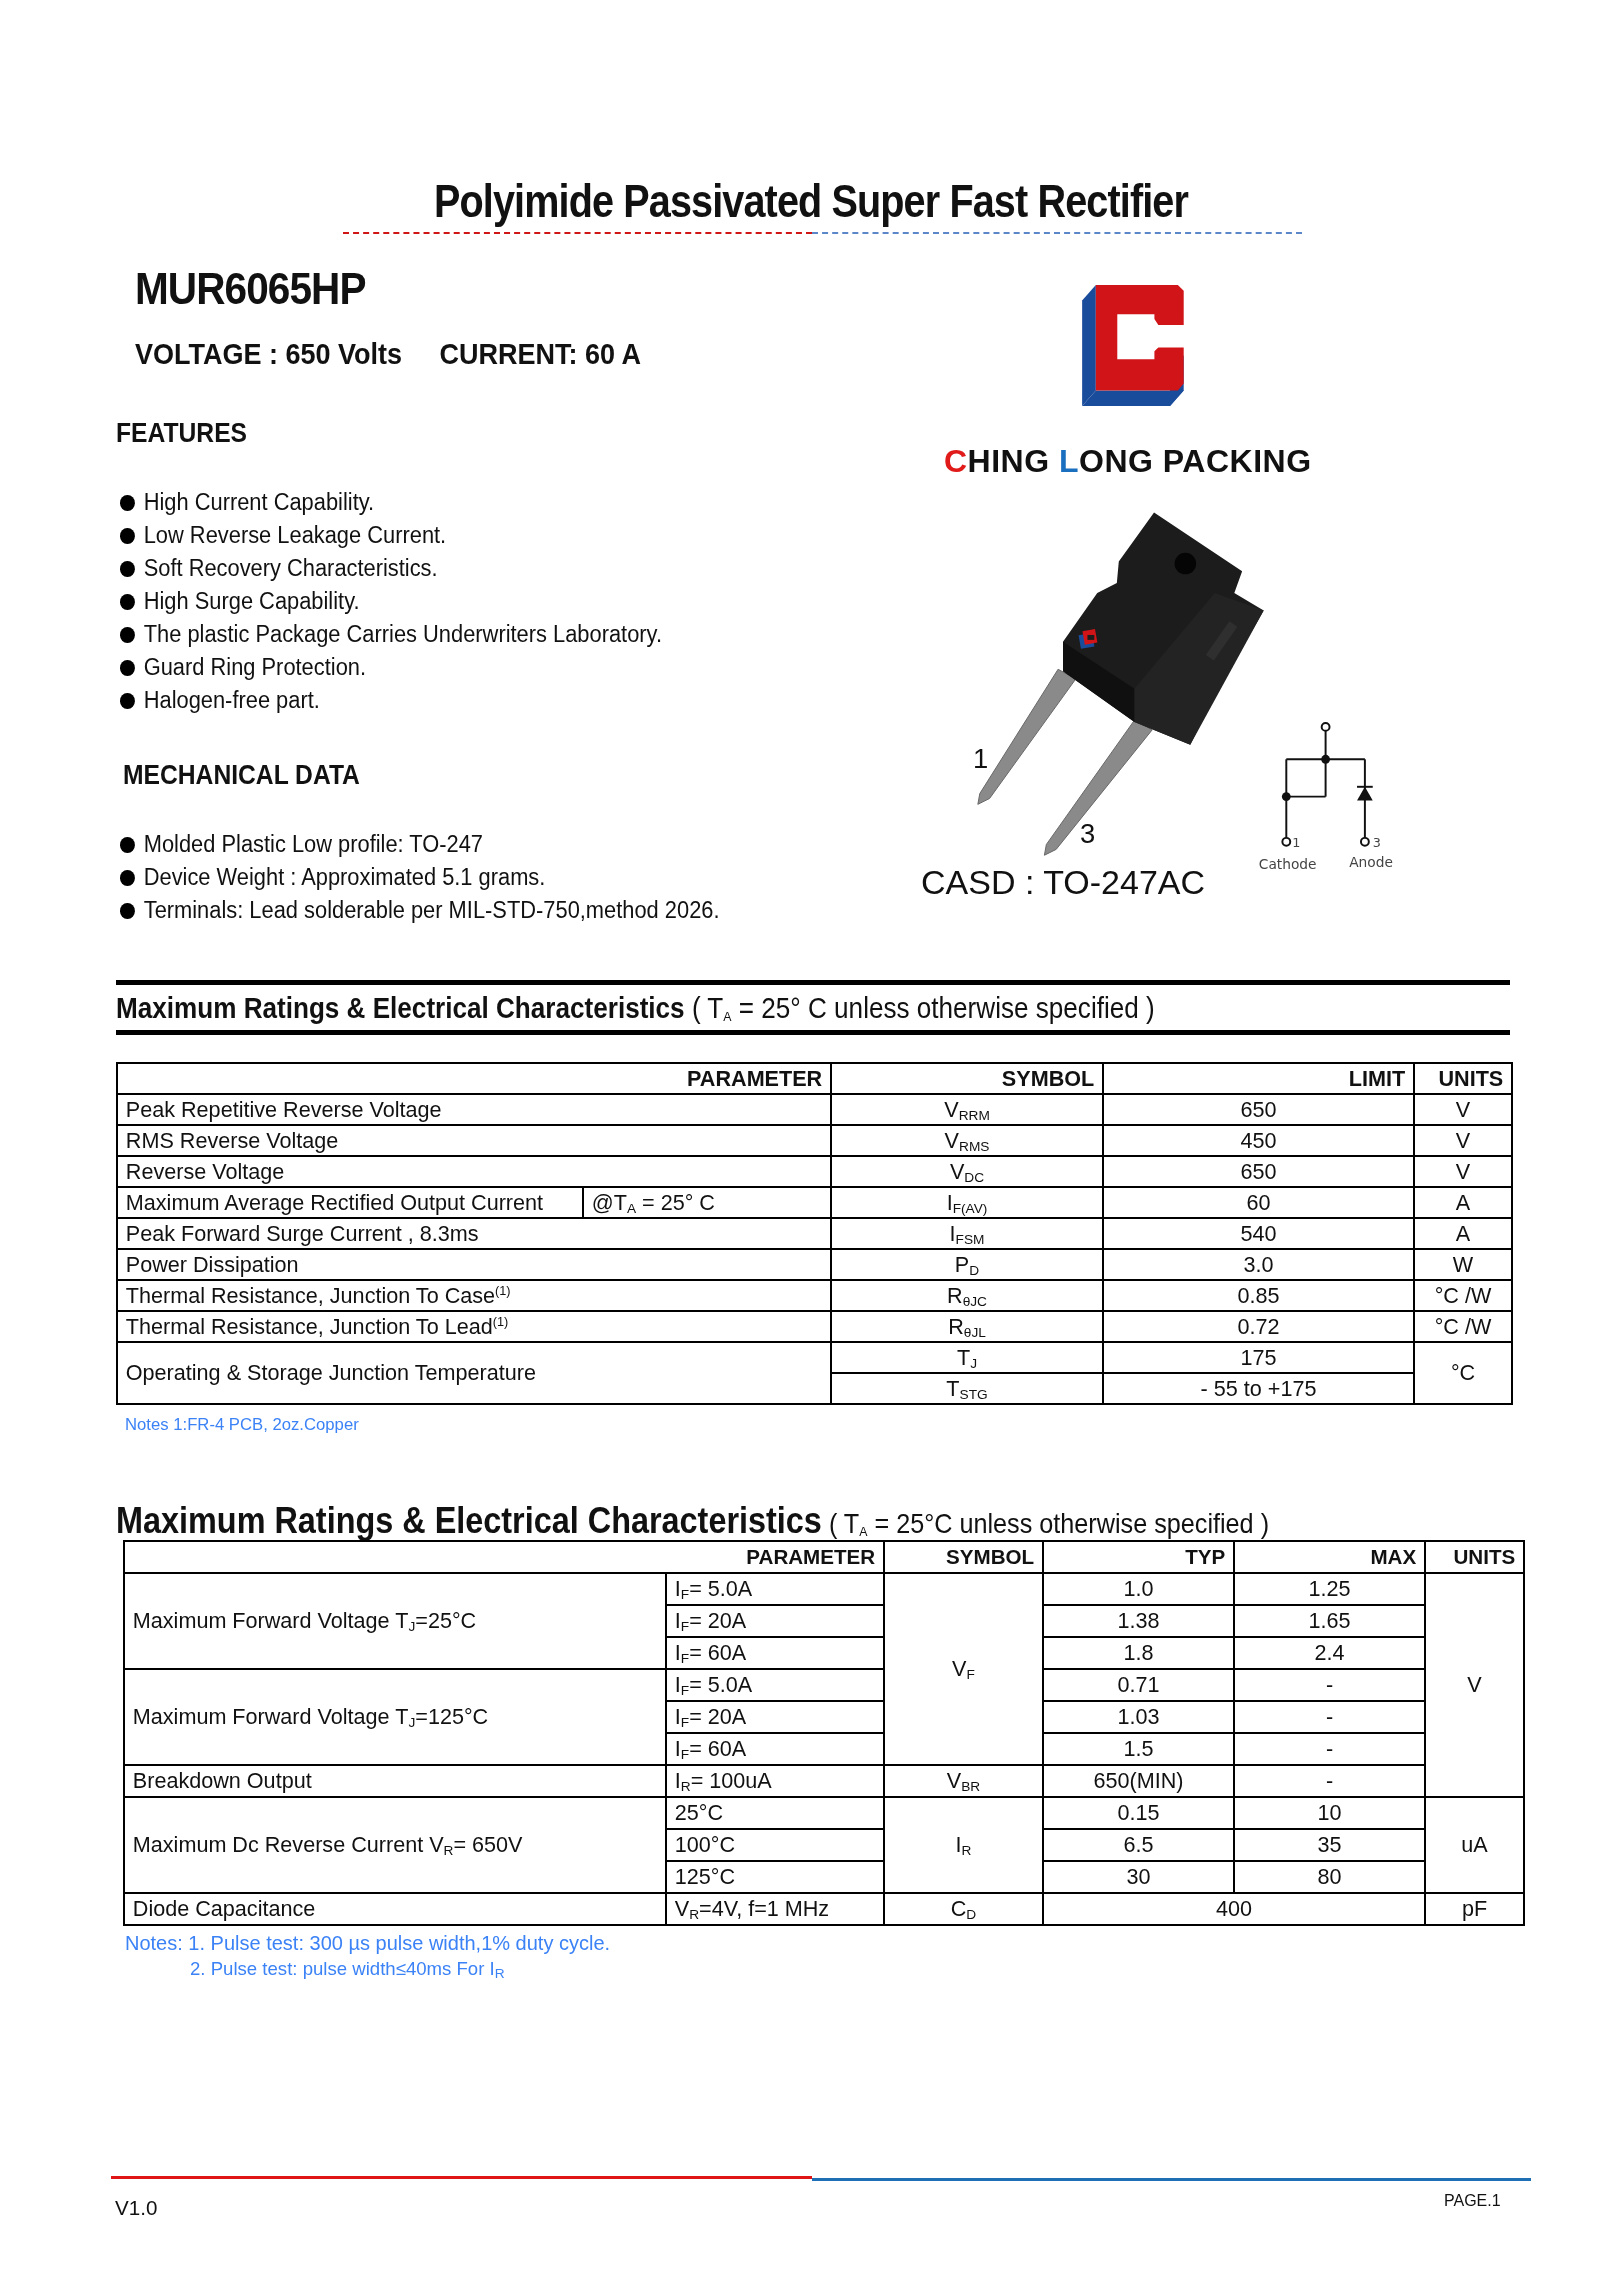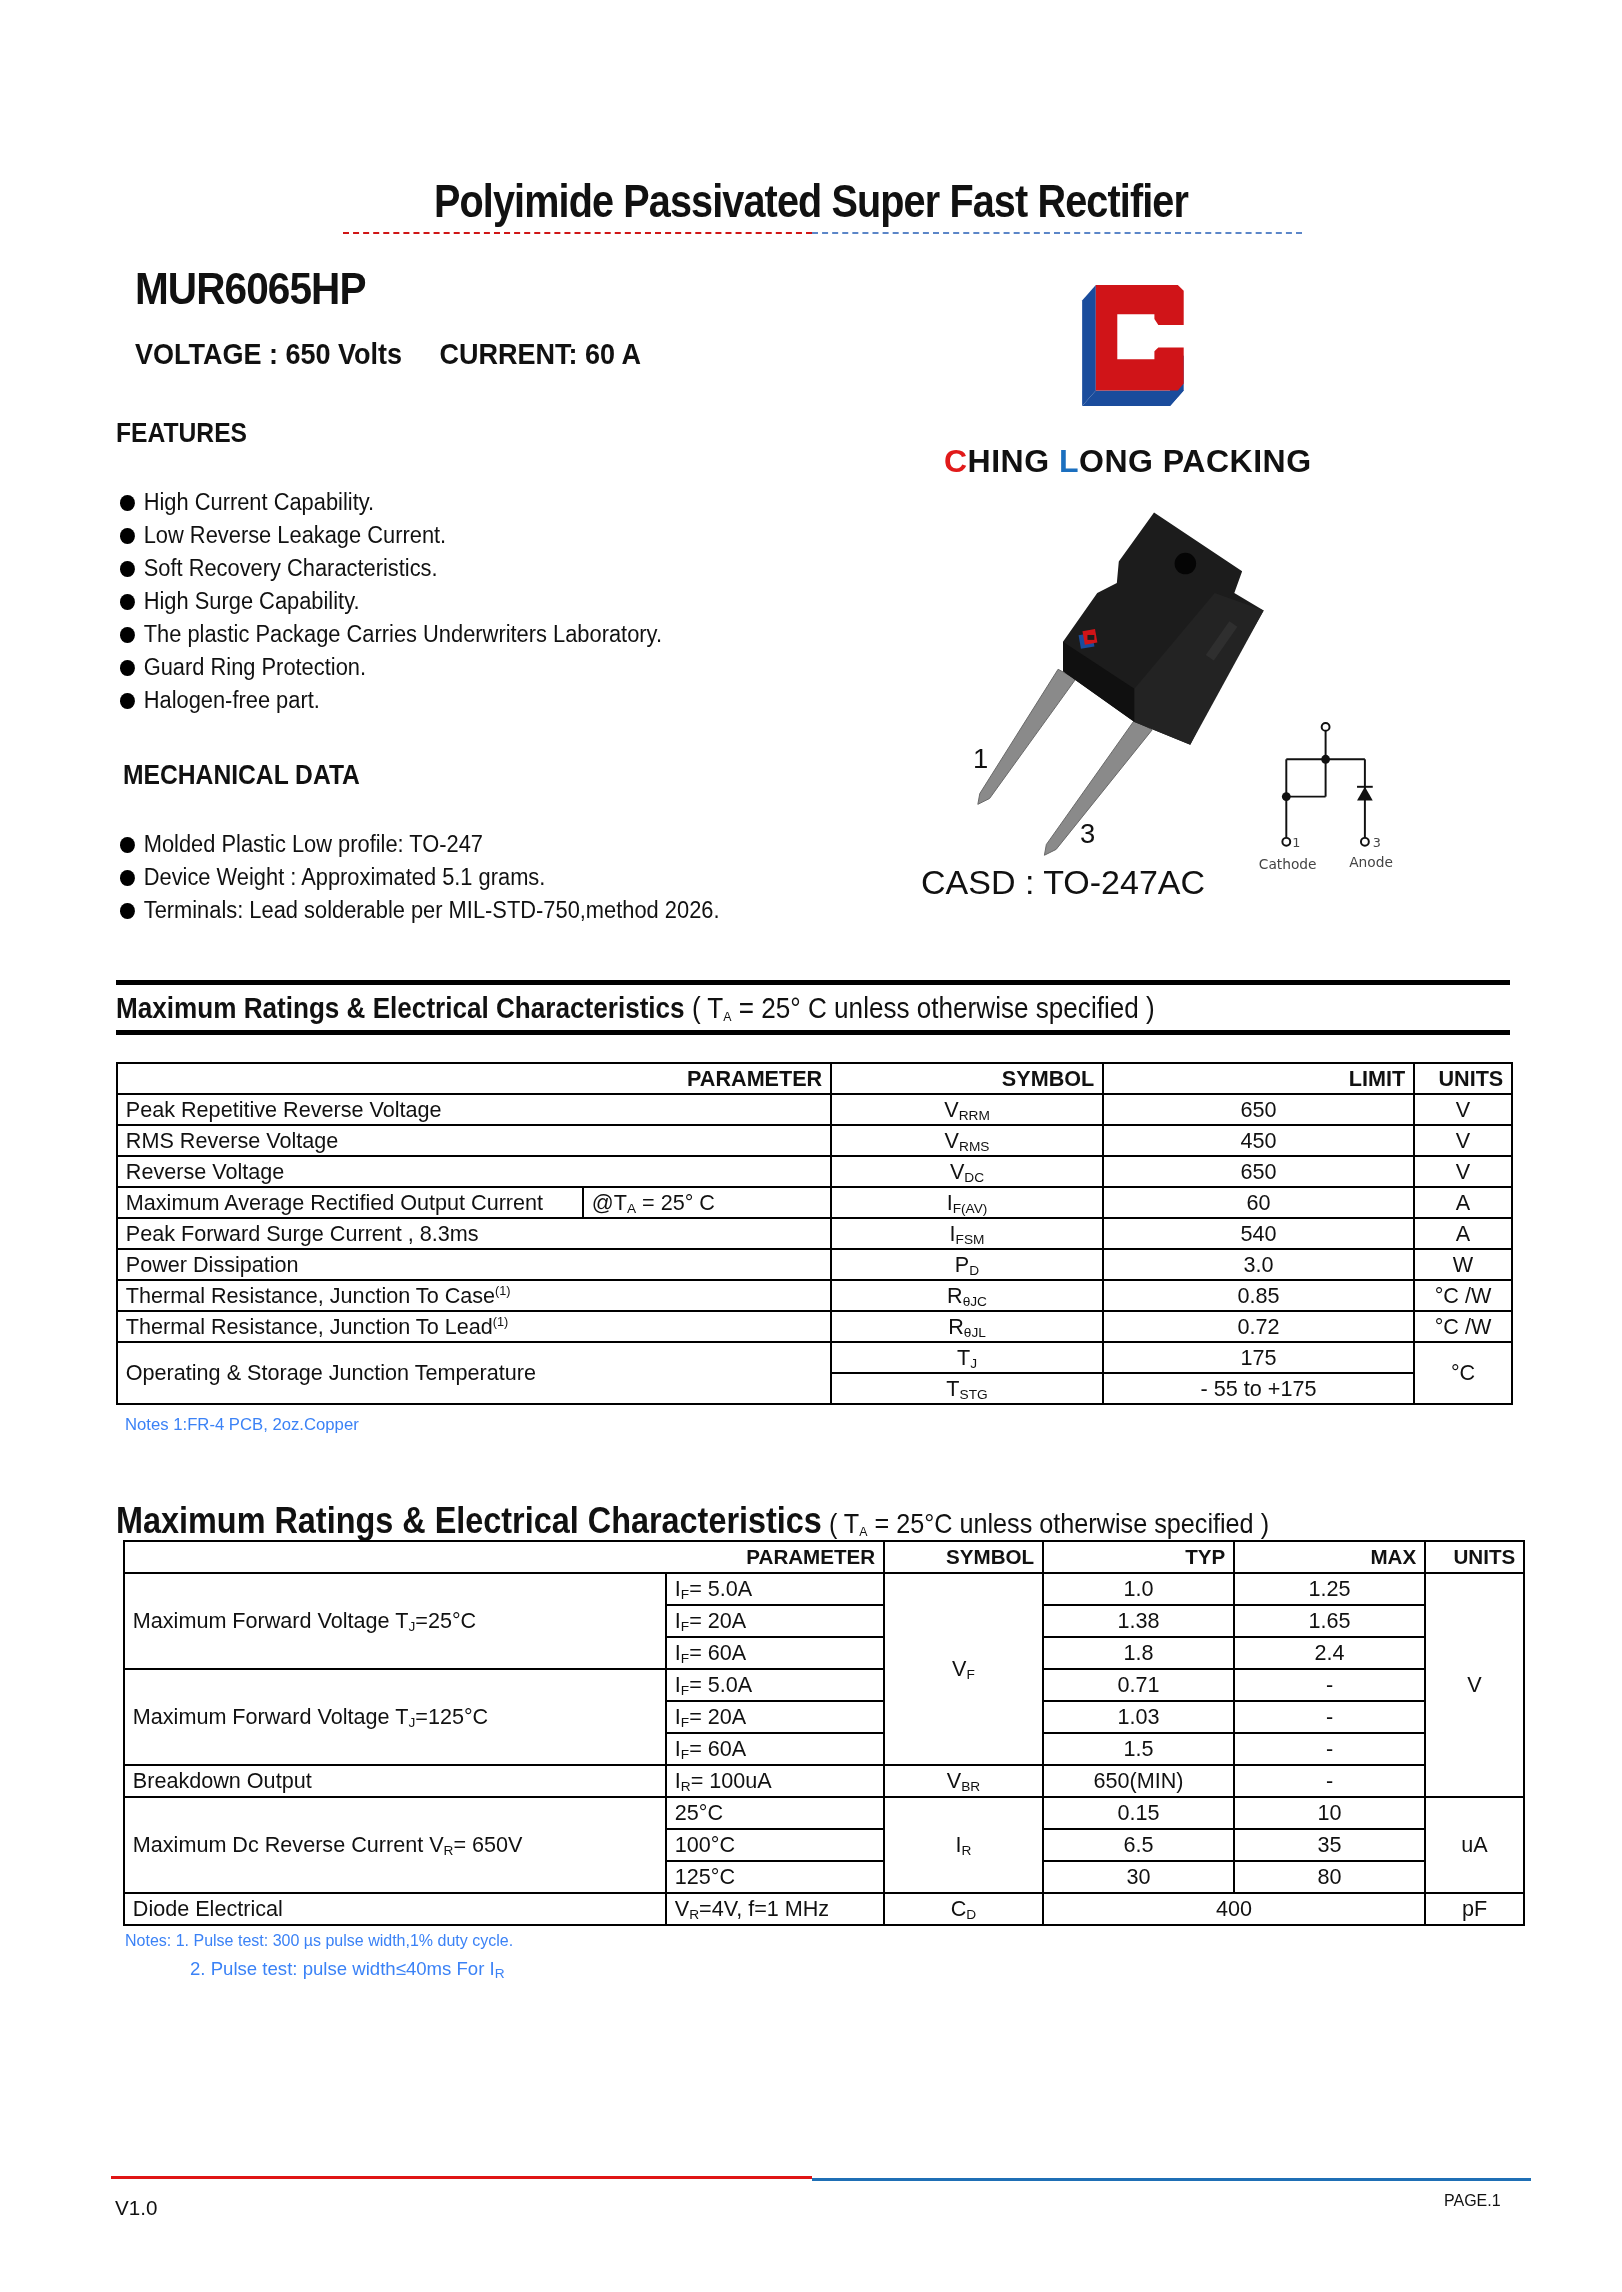--- a/index.html
+++ b/index.html
@@ -49,21 +49,21 @@
   #table1 tr { height:31px; }
   #table1 tr.r2 td { height:29px; }
   #table2 { left:123px; top:1540px; width:1400px; }
   #table2 tr { height:32px; }
   #table2 th { font-size:20.6px; }
   sub { font-size:13.7px; vertical-align:-2.9px; }
   sup { font-size:12.7px; vertical-align:7.8px; }
 
   .note { font-size:16.7px; color:#3b82f6; white-space:nowrap; }
   #table1-note { left:125px; top:1415px; }
-  #table2-note1 { left:125px; top:1932px; font-size:16px; }
+  #table2-note1 { left:125px; top:1932px; font-size:20px; }
   #table2-note2 { left:190px; top:1958px; font-size:18.6px; }
 
   
   #footer-line-red { left:111px; top:2176px; width:701px; height:2.9px; background:#e01515; }
   #footer-line-blue { left:812px; top:2178px; width:719px; height:2.9px; background:#1f6fb5; }
   #version { left:115px; top:2196px; font-size:20.6px; }
   #page-number { left:1444px; top:2192px; font-size:16px; }
 </style>
 </head>
 <body>
@@ -302,21 +302,21 @@
         <td><span>100°C</span></td>
         <td class="c"><span>6.5</span></td>
         <td class="c"><span>35</span></td>
       </tr>
       <tr>
         <td><span>125°C</span></td>
         <td class="c"><span>30</span></td>
         <td class="c"><span>80</span></td>
       </tr>
       <tr>
-        <td><span>Diode Electrical</span></td>
+        <td><span>Diode Capacitance</span></td>
         <td><span>V</span><sub>R</sub><span>=4V, f=1 MHz</span></td>
         <td class="c"><span>C</span><sub>D</sub></td>
         <td class="c" colspan="2"><span>400</span></td>
         <td class="c"><span>pF</span></td>
       </tr>
     </tbody>
 </table>
 <div class="abs note" id="table2-note1">Notes: 1. Pulse test: 300 µs pulse width,1% duty cycle.</div>
 <div class="abs note" id="table2-note2"><span>2. Pulse test: pulse width≤40ms For I</span><sub>R</sub></div>
 

